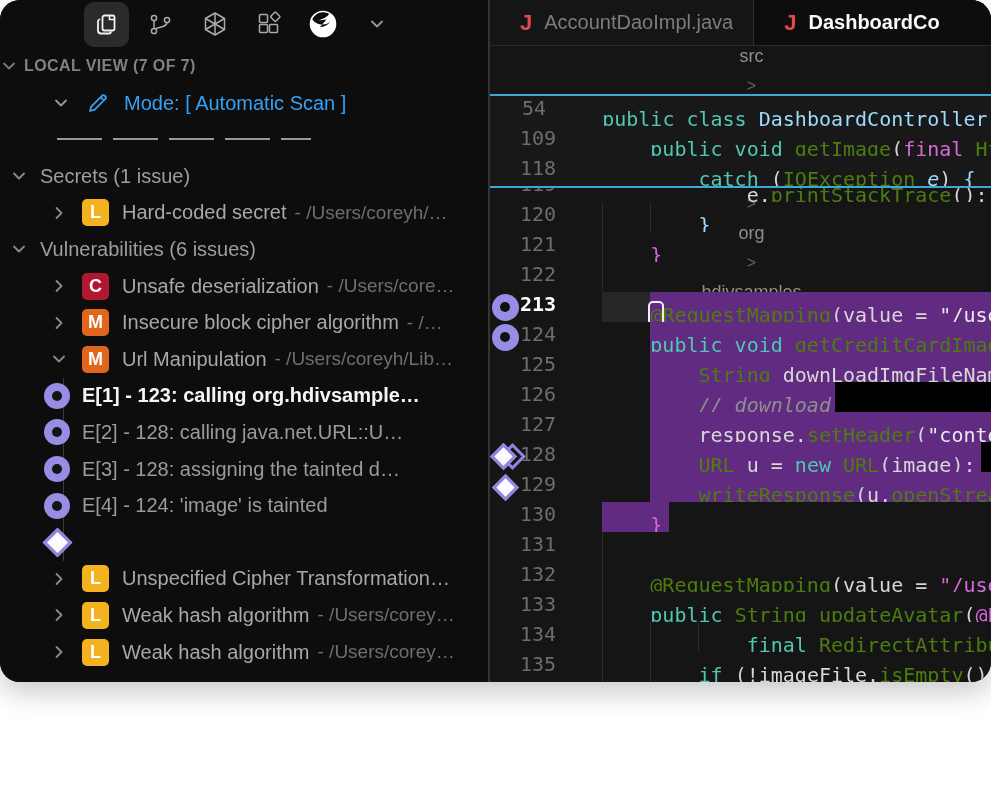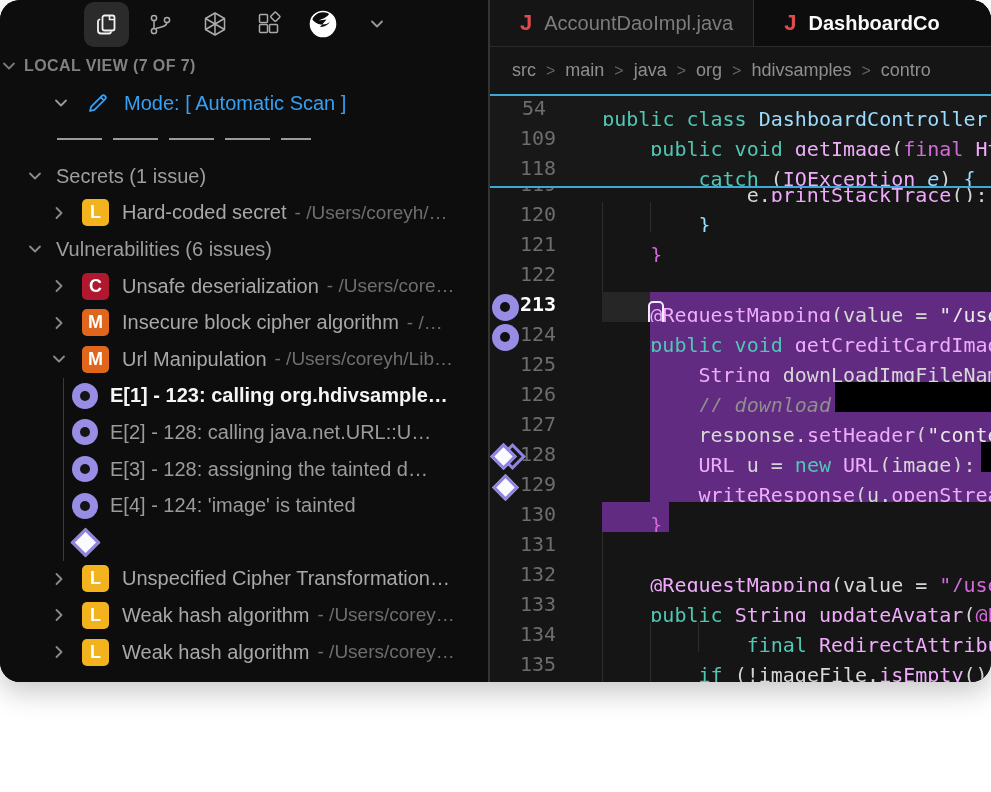--- a/index.html
+++ b/index.html
@@ -16,46 +16,46 @@
              font-size:16px;letter-spacing:.4px;}
   .sb-header .chev{margin-right:6px;}
   .mode-row{height:38px;display:flex;align-items:center;padding-left:52px;color:#35a0f4;font-size:20px;cursor:pointer;}
   .mode-row .chev{margin-right:16px;}
   .mode-row svg.pencil{margin-right:14px;}
   .dash-row{height:36px;position:relative;}
   .dash-line{position:absolute;left:57px;top:16px;width:254px;height:2px;
              background:repeating-linear-gradient(90deg,#9a9a9a 0 45px,transparent 45px 56px);}
   .tree{position:relative;}
   .trow{height:36.6px;display:flex;align-items:center;position:relative;cursor:pointer;white-space:nowrap;}
-  .trow.section{padding-left:26px;color:#9e9e9e;font-size:20px;}
+  .trow.section{padding-left:10px;color:#9e9e9e;font-size:20px;}
   .trow.section .chev{margin-right:12px;}
   .trow.issue{padding-left:50px;font-size:20px;color:#a8a8a8;}
   .trow.issue .chev{margin-right:14px;}
   .badge{width:27px;height:27px;border-radius:5px;display:inline-flex;align-items:center;justify-content:center;
          color:#fff;font-weight:bold;font-size:18px;margin-right:13px;flex:0 0 27px;}
   .sev-L{background:#f2b31e;}
   .sev-M{background:#e0661e;}
   .sev-C{background:#b01830;}
   .ipath{color:#6e6e6e;margin-left:8px;font-size:19px;}
-  .trow.event{padding-left:72px;font-size:20px;color:#9b9b9b;}
+  .trow.event{padding-left:44px;font-size:20px;color:#9b9b9b;}
   .trow.event.selected{color:#f5f5f5;font-weight:bold;}
   .trow.event::before{content:"";position:absolute;left:63px;top:0;bottom:0;width:1px;background:#3a3a3a;}
   .donut{width:26px;height:26px;border-radius:50%;background:#988de4;position:relative;margin-right:12px;flex:0 0 26px;}
   .donut::after{content:"";position:absolute;left:8px;top:8px;width:10px;height:10px;border-radius:50%;background:#141414;}
   .diamond{width:15px;height:15px;background:#fbfaff;border:3.5px solid #8f84e0;transform:rotate(45deg);
            margin:0 17px 0 3px;flex:0 0 15px;}
   
   .divider{width:2px;flex:0 0 2px;background:#343434;}
   .editor{flex:1;background:#151515;display:flex;flex-direction:column;overflow:hidden;position:relative;}
   .tabs{height:47px;display:flex;background:#101010;border-bottom:1px solid #2a2a2a;}
   .tab{display:flex;align-items:center;padding:0 20px 0 30px;font-size:20px;color:#7d7d7d;gap:12px;
        border-right:1px solid #303030;cursor:pointer;background:#151515;}
   .tab.active{color:#fafafa;font-weight:bold;background:#0d0d0d;border-right:none;flex:1;}
   .jicon{color:#e14b4b;font-weight:bold;font-size:22px;font-family:"Liberation Sans",sans-serif;}
-  .breadcrumb{height:48px;display:flex;align-items:center;padding-left:22px;font-size:18px;color:#8f8f8f;gap:10px;}
+  .breadcrumb{height:48px;display:flex;align-items:center;padding-left:22px;font-size:18px;color:#8f8f8f;gap:10px;flex-direction:column;}
   .bc-sep{color:#666;font-size:16px;}
   .bc-item{cursor:pointer;}
   .focusline{height:2px;background:#3fa7d6;flex:0 0 2px;}
   .code-font{font-family:"DejaVu Sans Mono",monospace;font-size:20px;}
   .sticky{background:#181818;}
   .crow{height:30px;display:flex;align-items:center;position:relative;}
   .gutter{width:64px;flex:0 0 64px;display:flex;align-items:flex-start;position:relative;height:100%;}
   .gslot{width:30px;flex:0 0 30px;display:flex;align-items:center;justify-content:center;height:100%;}
   .lnum{flex:1;text-align:right;color:#6d6d6d;padding-right:8px;}
   .lnum.active{color:#ffffff;font-weight:bold;}
@@ -63,21 +63,21 @@
   .ltext{position:absolute;left:0;top:9px;white-space:pre;line-height:28px;z-index:3;}
   .bgrect{position:absolute;top:0;bottom:0;z-index:1;}
   .bg-purple{background:#602b80;}
   .bg-gray{background:#262626;}
   .redact{position:absolute;top:-1px;bottom:-1px;background:#000;z-index:4;}
   .guide{position:absolute;top:0;bottom:0;width:1px;background:#2c2c2c;z-index:0;}
   .clipzone{height:14px;overflow:hidden;flex:0 0 14px;position:relative;}
   .clipzone .crow{position:absolute;top:-16px;left:0;right:0;}
   
   .tk-kw{color:#4fc8b4;}
-  .tk-fn{color:#f0abfc;}
+  .tk-fn{color:#4d7c0f;}
   .tk-bl{color:#9cdcfe;}
   .tk-pk{color:#d46ad8;}
   .tk-sp{color:#d46ad8;}
   .tk-sw{color:#e9e9e9;}
   .tk-pl{color:#d8d8d8;}
   .tk-pu{color:#d4d4d4;}
   .tk-cm{color:#8f8f8f;font-style:italic;}
   .tk-itbl{color:#9cdcfe;font-style:italic;}
   .cursorbox{outline:2px solid #efeaff;outline-offset:0px;border-radius:3px;}
   

